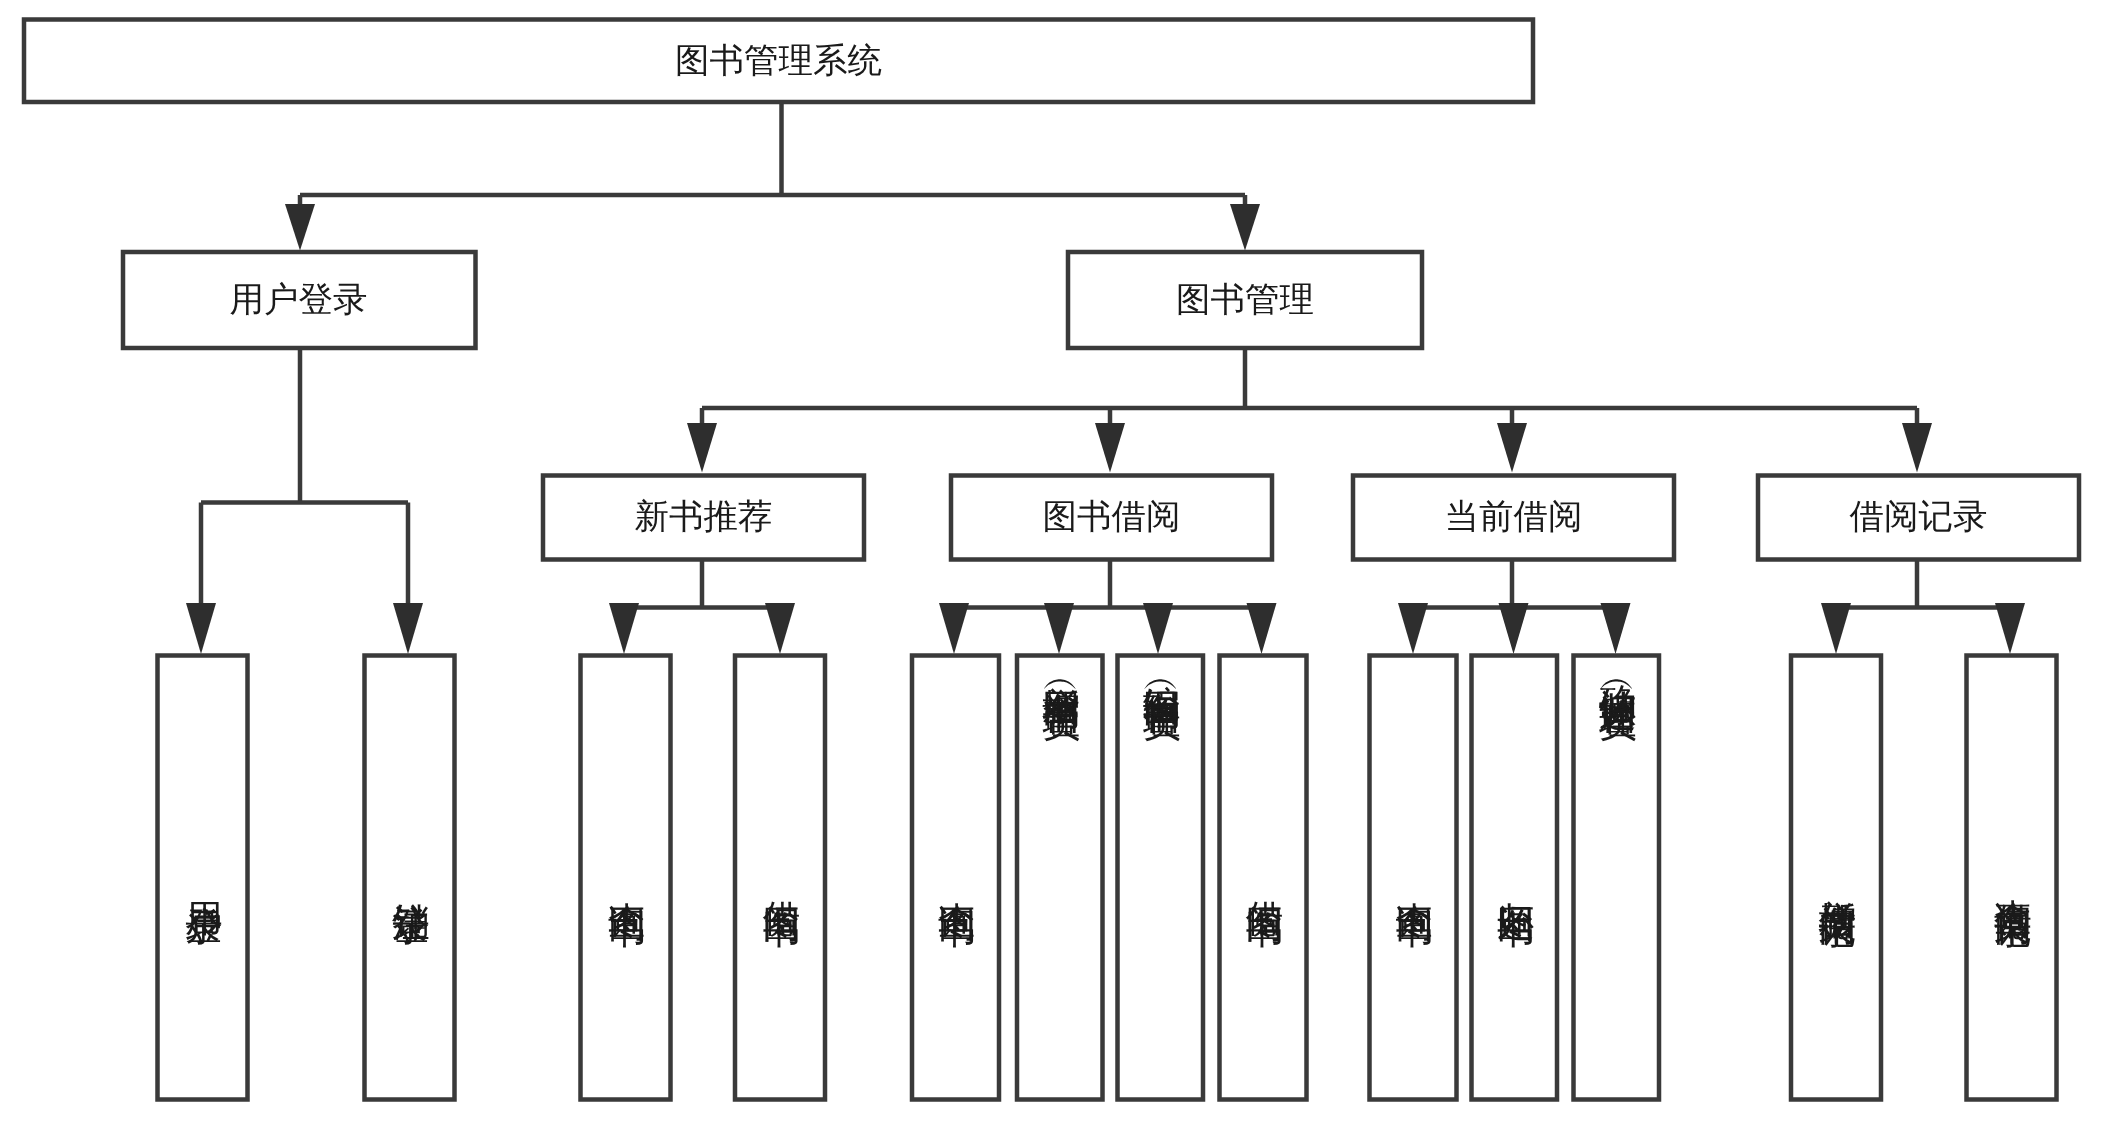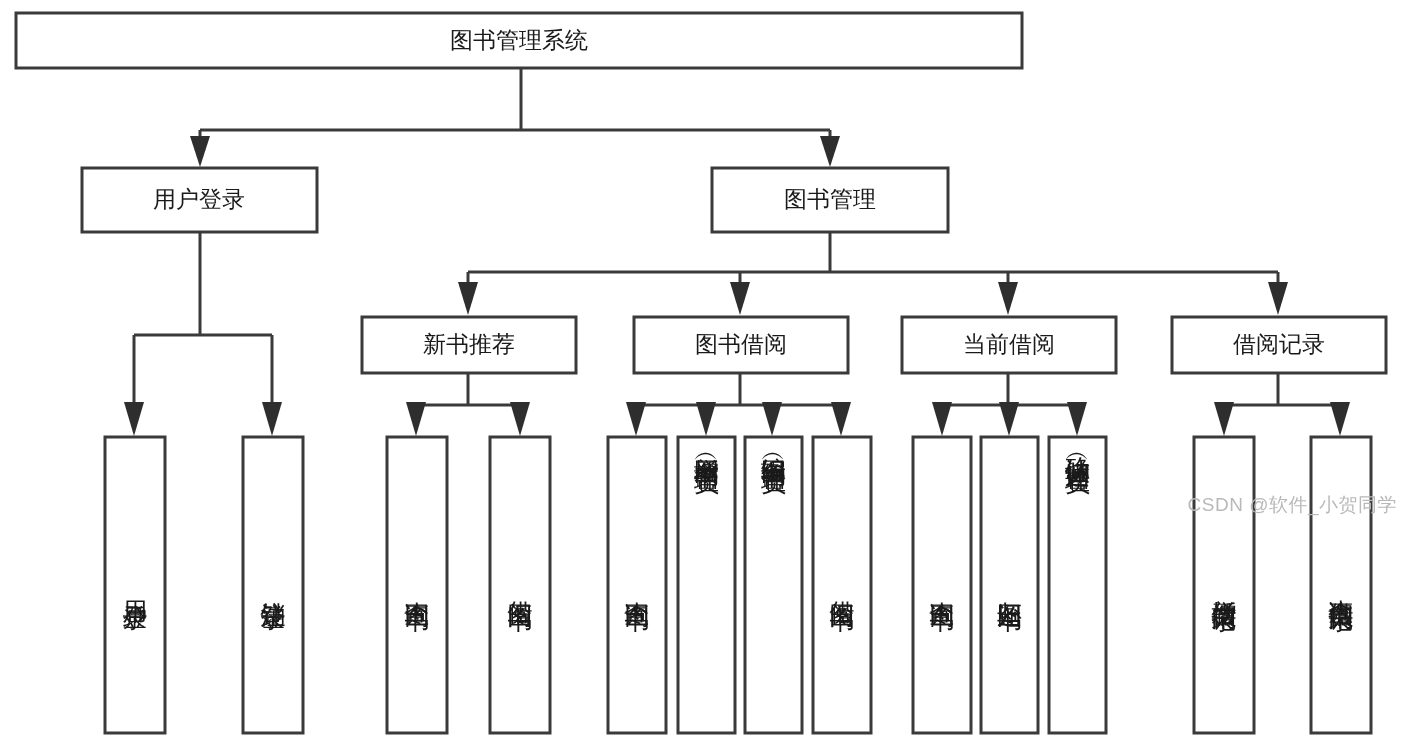--- a/index.html
+++ b/index.html
@@ -211,15 +211,14 @@
     <span class="vlabel-text">确认归还（管理员）</span>
   </div>
 
   <div class="vlabel-wrap" style="left:1194px; top:437px; width:60px; height:296px;">
     <span class="vlabel-text">新增借阅记录</span>
   </div>
   <div class="vlabel-wrap" style="left:1311px; top:437px; width:60px; height:296px;">
     <span class="vlabel-text">查询借阅记录</span>
   </div>
 
-  <div class="watermark">CSDN @软件_小贺同学</div>
 
 </div>
 
 </body></html>

